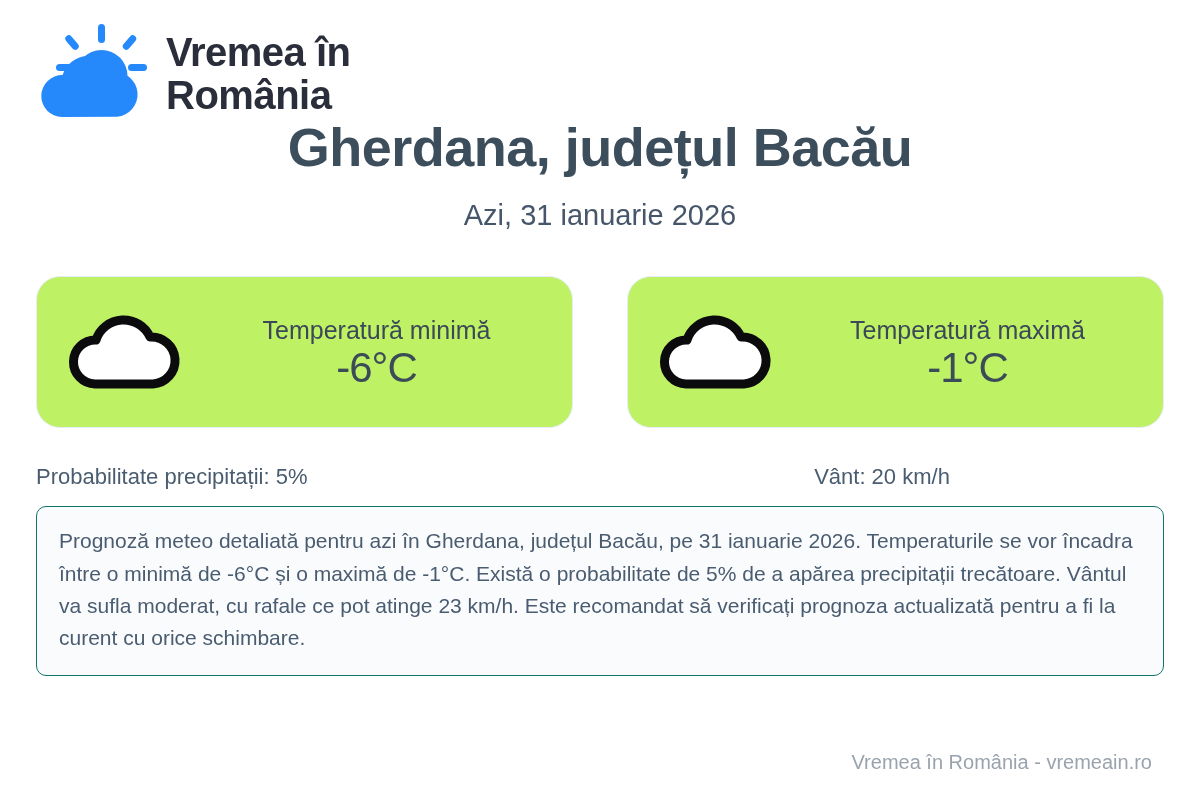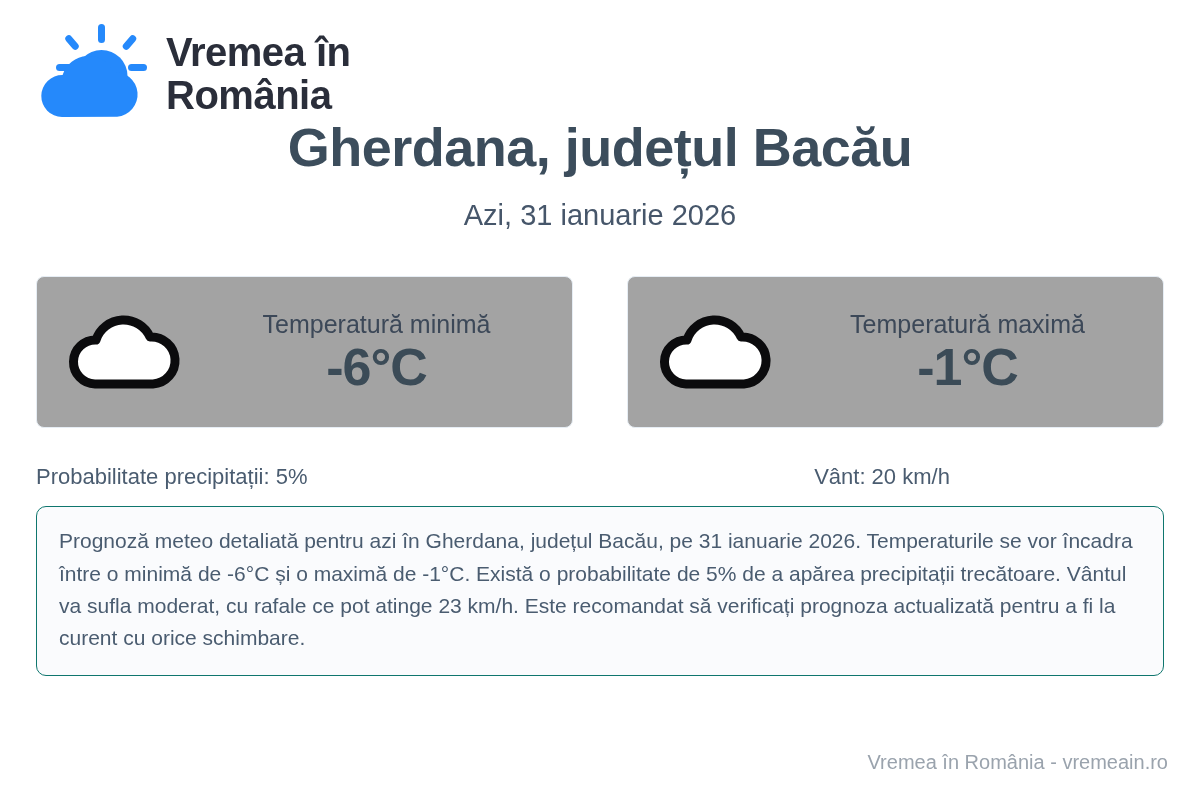--- a/index.html
+++ b/index.html
@@ -68,23 +68,23 @@
 
   
   .cards {
     display: flex;
     gap: 54px;
     margin-top: 44px;
   }
   .temp-card {
     flex: 1 1 0;
     height: 152px;
-    background: #a3a3a3;
+    background: #bef264;
     border: 1px solid #e6edf4;
-    border-radius: 8px;
+    border-radius: 24px;
     box-sizing: border-box;
     display: flex;
     align-items: center;
     padding: 0 22px 0 28px;
     gap: 22px;
   }
   .cloud-ico {
     width: 126px;
     height: 84px;
     flex: 0 0 126px;
@@ -93,22 +93,22 @@
     flex: 1 1 auto;
     text-align: center;
     padding-right: 10px;
   }
   .temp-label {
     font-size: 25px;
     color: #3c4858;
     line-height: 1.2;
   }
   .temp-value {
-    font-size: 52px;
-    font-weight: bold;
+    font-size: 42px;
+    font-weight: normal;
     color: #3b4b57;
     line-height: 1.08;
     letter-spacing: -1px;
   }
 
   
   .stats {
     display: flex;
     align-items: center;
     margin-top: 36px;
@@ -139,21 +139,21 @@
   .desc-text {
     font-size: 21px;
     line-height: 1.54;
     color: #4a5c70;
     margin: 0;
   }
 
   
   .footer {
     position: absolute;
-    right: 32px;
+    right: 48px;
     bottom: 26px;
     font-size: 20px;
     color: #9aa3ad;
   }
 </style>
 </head>
 <body>
 
 <div class="page">
 

